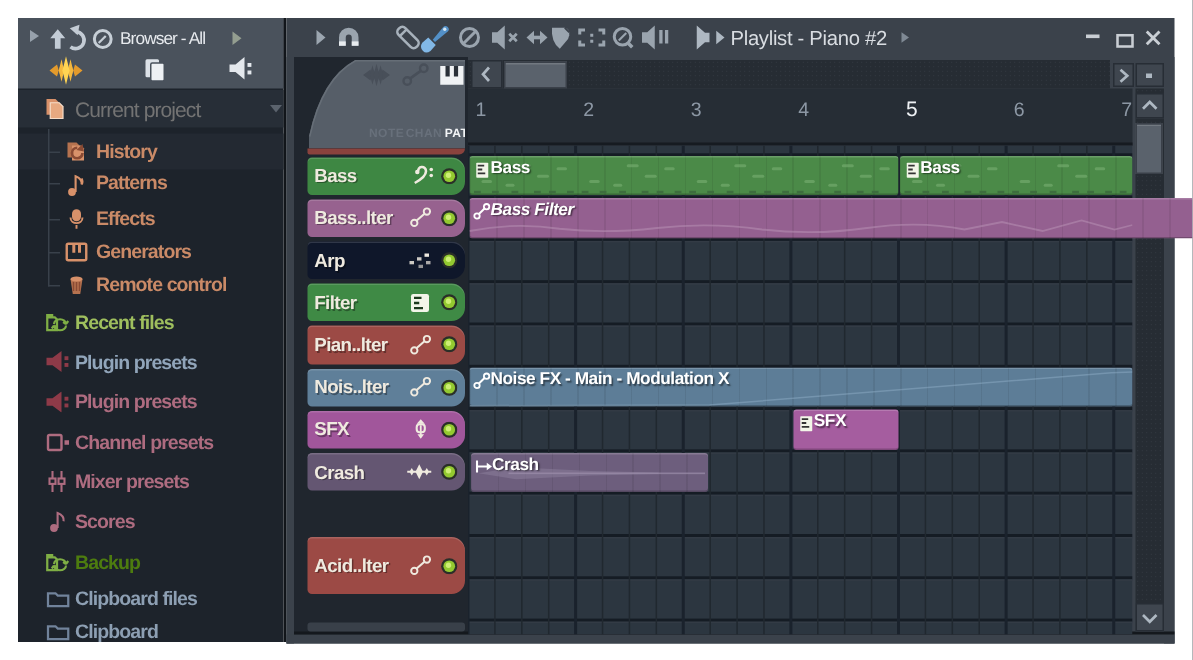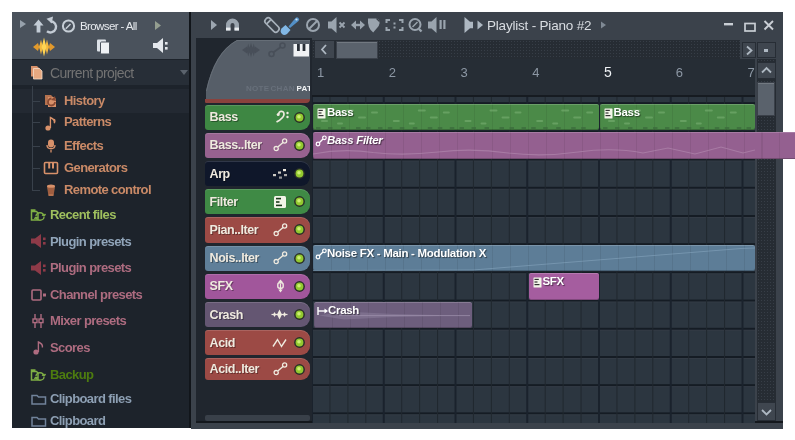--- a/index.html
+++ b/index.html
@@ -525,32 +525,21 @@
 <path d="M8.5 1.5 L11 6.5 L8.5 11.5 L6 6.5 Z" fill="#efeadf"></path>
 <path d="M3.5 4 L5 6.5 L3.5 9 L2 6.5 Z" fill="#efeadf"></path>
 <path d="M13.5 4 L15 6.5 L13.5 9 L12 6.5 Z" fill="#efeadf"></path>
 </svg>
       <svg class="ab" style="left:89px;top:50%;margin-top:-5.5px" width="11" height="11" viewBox="0 0 11 11">
 <circle cx="5.5" cy="5.5" r="5.4" fill="#2a2f28"></circle>
 <circle cx="5.5" cy="5.5" r="3.9" fill="#93c930"></circle>
 <circle cx="5" cy="4.8" r="1.8" fill="#cdee74"></circle>
 </svg>
     </div>
-<div class="lbl" style="top:330.1px;height:25.4px;background:#9c4a45">
-      <div class="nm">Acid</div>
-      <svg class="ab" style="left:67px;top:50%;margin-top:-5px" width="15" height="10" viewBox="0 0 15 10">
-<path d="M1 8.5 L5.5 1.5 L9.5 8.5 L14 1.5" fill="none" stroke="#efeadf" stroke-width="1.4"></path>
-</svg>
-      <svg class="ab" style="left:89px;top:50%;margin-top:-5.5px" width="11" height="11" viewBox="0 0 11 11">
-<circle cx="5.5" cy="5.5" r="5.4" fill="#2a2f28"></circle>
-<circle cx="5.5" cy="5.5" r="3.9" fill="#93c930"></circle>
-<circle cx="5" cy="4.8" r="1.8" fill="#cdee74"></circle>
-</svg>
-    </div>
-<div class="lbl" style="top:358.3px;height:22px;background:#9c4a45">
+<div class="lbl" style="top:358.3px;height:38px;background:#9c4a45">
       <div class="nm">Acid..lter</div>
       <svg class="ab" style="left:68px;top:50%;margin-top:-7px" width="15" height="14" viewBox="0 0 15 14">
 <circle cx="3.2" cy="10.6" r="2.1" fill="none" stroke="#efeadf" stroke-width="1.3"></circle>
 <circle cx="11.6" cy="3" r="2.1" fill="none" stroke="#efeadf" stroke-width="1.3"></circle>
 <line x1="4.8" y1="9" x2="10" y2="4.5" stroke="#efeadf" stroke-width="1.4"></line>
 </svg>
       <svg class="ab" style="left:89px;top:50%;margin-top:-5.5px" width="11" height="11" viewBox="0 0 11 11">
 <circle cx="5.5" cy="5.5" r="5.4" fill="#2a2f28"></circle>
 <circle cx="5.5" cy="5.5" r="3.9" fill="#93c930"></circle>
 <circle cx="5" cy="4.8" r="1.8" fill="#cdee74"></circle>

